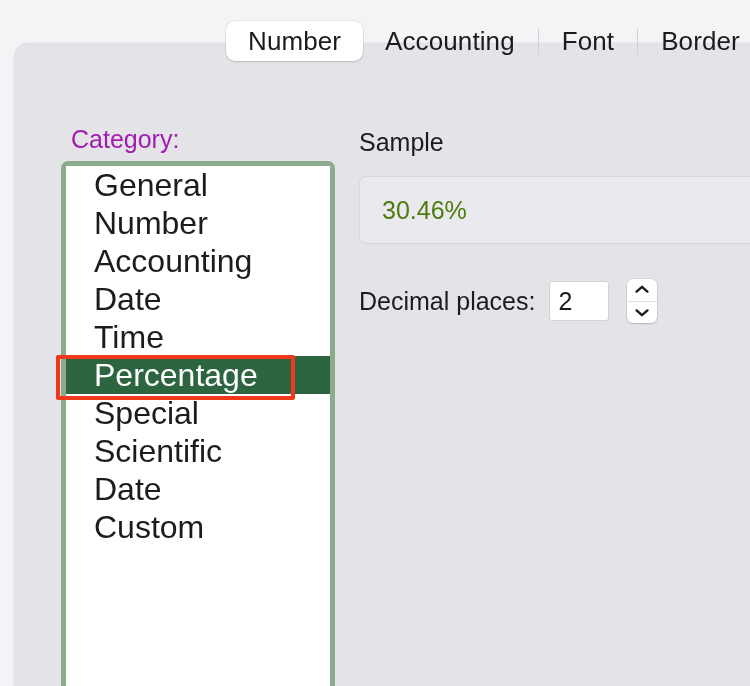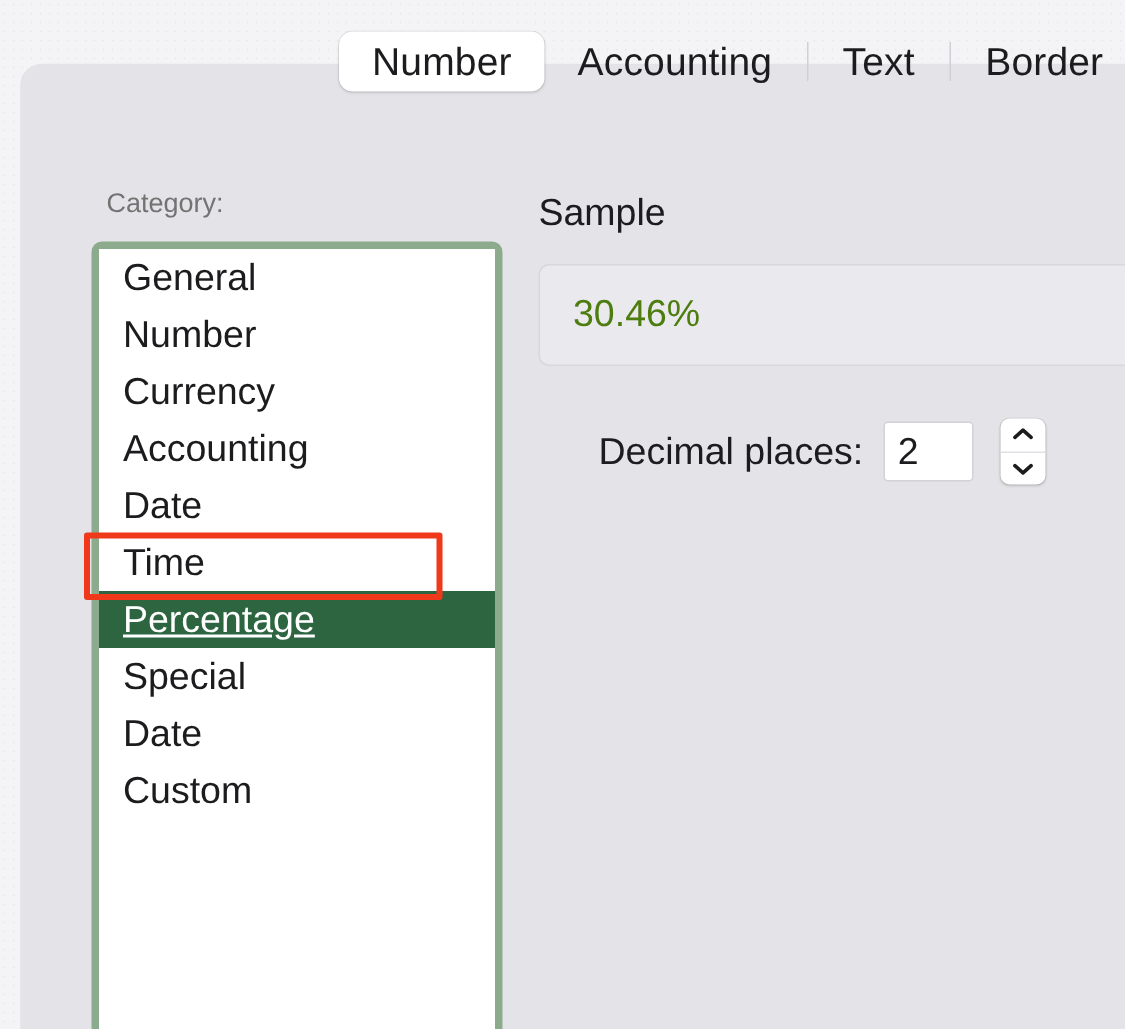--- a/index.html
+++ b/index.html
@@ -75,22 +75,22 @@
     background: #e4e3e7;
     border-radius: 14px;
     box-shadow: 0 0 0 0.5px rgba(0,0,0,0.07);
   }
 
   
   #category-label {
     position: absolute;
     left: 57px;
     top: 82px;
-    font-size: 18px;
-    color: #737373;
+    font-size: 25px;
+    color: #a21caf;
     white-space: nowrap;
   }
 
   
   #category-frame {
     position: absolute;
     left: 47px;
     top: 118px;
     width: 274px;     
     height: 580px;    
@@ -103,29 +103,28 @@
     left: 5px;
     top: 5px;
     right: 5px;
     bottom: 0;
     background: #ffffff;
     overflow: hidden;
   }
   .cat-item {
     height: 38px;
     line-height: 38px;
-    padding-left: 16px;
-    font-size: 25px;
+    padding-left: 28px;
+    font-size: 32px;
     color: #1c1c1e;
     white-space: nowrap;
   }
   .cat-item.selected {
     background: #2d6540;
     color: #ffffff;
-    text-decoration: underline;
   }
 
   
   #annotation-box {
     position: absolute;
     left: 56px;
     top: 355px;
     width: 239px;
     height: 45px;
     border: 4px solid #f0381a;
@@ -171,21 +170,20 @@
     top: 238px;
     display: flex;
     align-items: center;
     height: 40px;
   }
   #decimal-label {
     font-size: 25px;
     color: #1c1c1e;
     white-space: nowrap;
     margin-right: 14px;
-    margin-left: 40px;
   }
   #decimal-input {
     width: 60px;
     height: 40px;
     background: #ffffff;
     border: 1px solid #d2d2d7;
     border-radius: 3px;
     box-sizing: border-box;
     font-family: "Liberation Sans", sans-serif;
     font-size: 25px;
@@ -219,26 +217,26 @@
 <div id="desktop"></div>
 
 <div id="dialog">
 
   <div id="category-label">Category:</div>
 
   <div id="category-frame">
     <div id="category-list">
       <div class="cat-item">General</div>
       <div class="cat-item">Number</div>
-      <div class="cat-item">Currency</div>
       <div class="cat-item">Accounting</div>
       <div class="cat-item">Date</div>
       <div class="cat-item">Time</div>
       <div class="cat-item selected">Percentage</div>
       <div class="cat-item">Special</div>
+      <div class="cat-item">Scientific</div>
       <div class="cat-item">Date</div>
       <div class="cat-item">Custom</div>
     </div>
   </div>
 
   <div id="sample-label">Sample</div>
   <div id="sample-box">
     <div id="sample-value">30.46%</div>
   </div>
 
@@ -259,19 +257,19 @@
     </div>
   </div>
 
 </div>
 
 <div id="tabbar">
   <div class="tabstrip">
     <div class="tab selected">Number</div>
     <div class="tab">Accounting</div>
     <div class="tabsep"></div>
-    <div class="tab">Text</div>
+    <div class="tab">Font</div>
     <div class="tabsep"></div>
     <div class="tab">Border</div>
   </div>
 </div>
 
 <div id="annotation-box"></div>
 
 </body></html>

